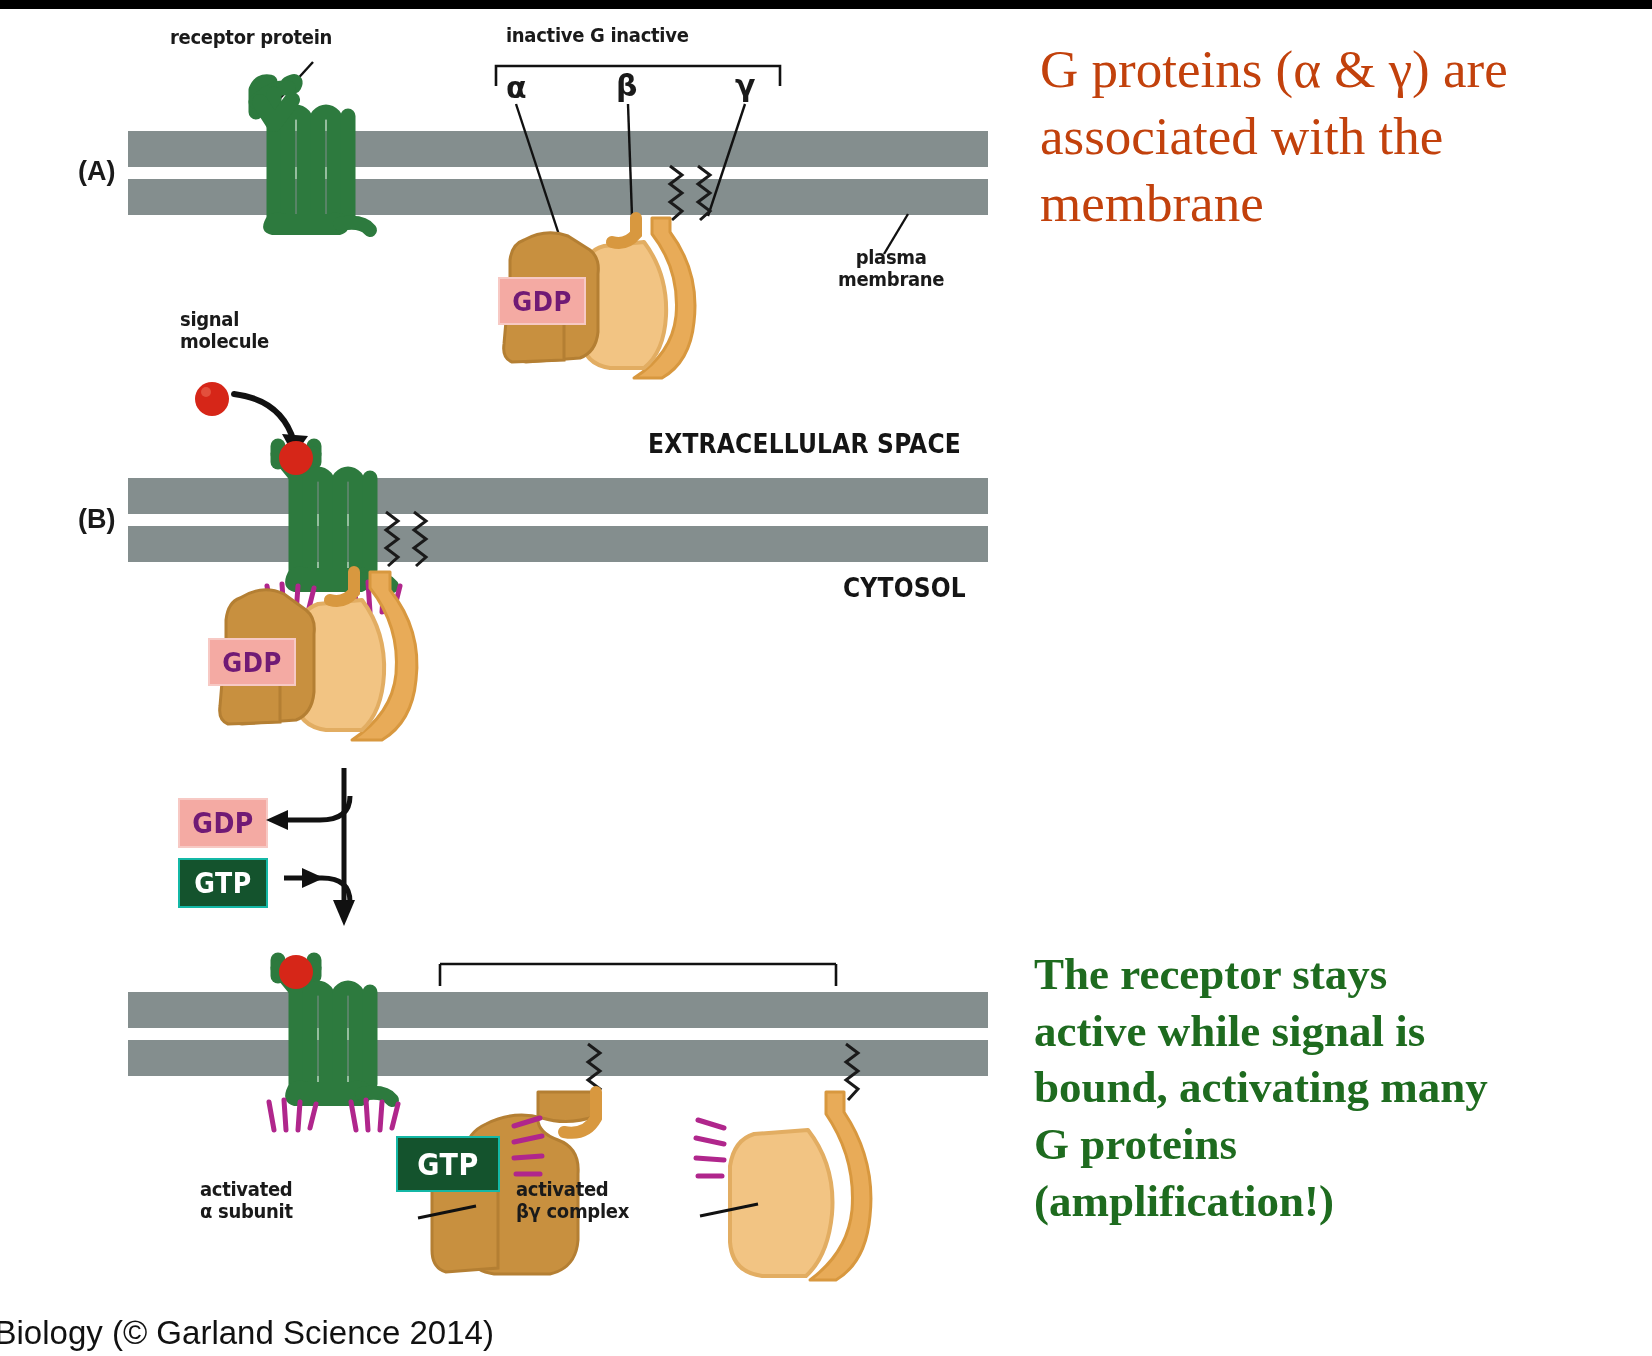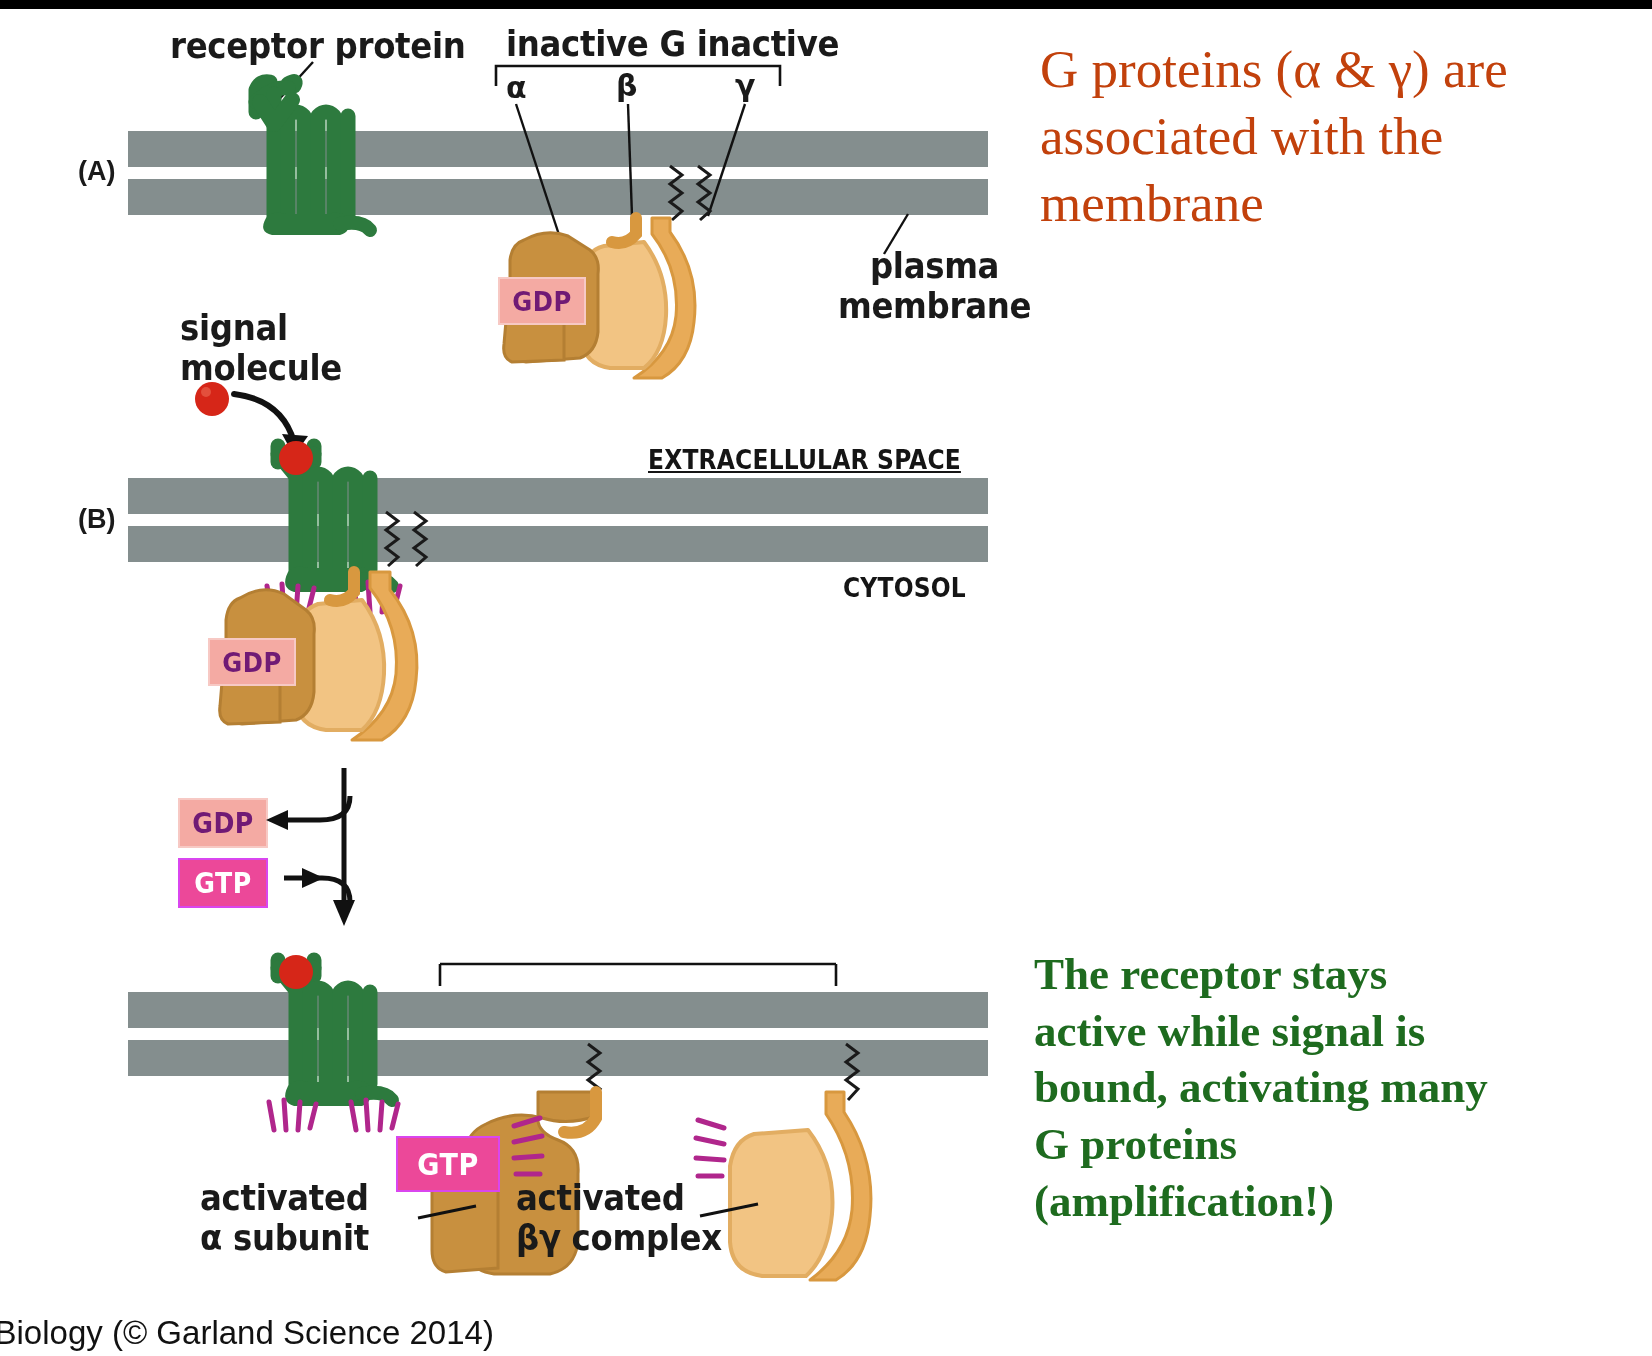--- a/index.html
+++ b/index.html
@@ -19,41 +19,41 @@
 
   
   .fig-label{
     font-family:"DejaVu Sans Condensed","Liberation Sans",sans-serif;
     font-weight:700;
     color:#1a1a1a;
     line-height:1.12;
     letter-spacing:-0.3px;
     white-space:pre-line;
   }
-  .fig-label.sz28{font-size:36px;}
+  .fig-label.sz28{font-size:20px;}
   .panel-tag{font-size:27px;font-weight:700;color:#1a1a1a;font-family:"Liberation Sans",sans-serif;}
   .compartment{
     font-family:"DejaVu Sans Condensed","Liberation Sans",sans-serif;
     font-weight:700;font-size:26px;color:#151515;letter-spacing:0.2px;
   }
   .greek{font-size:30px;font-weight:700;color:#1a1a1a;font-family:"DejaVu Sans",sans-serif;}
 
   
   .mem-band{background:#848e8e;}
   .mem-wrap{position:absolute;}
 
   
   .chip{
     position:absolute;
     display:flex;align-items:center;justify-content:center;
     font-family:"DejaVu Sans Condensed","Liberation Sans",sans-serif;
     font-weight:700;letter-spacing:0.5px;
   }
   .chip.gdp{background:#f4aaa3;color:#701a75;border:2px solid #f7c9c4;}
-  .chip.gtp{background:#ec4899;color:#ffffff;border:2px solid #d946ef;}
+  .chip.gtp{background:#14532d;color:#ffffff;border:2px solid #14b8a6;}
 
   
   .note{
     position:absolute;
     font-family:"Liberation Serif","DejaVu Serif",serif;
     line-height:1.26;
     white-space:pre-line;
   }
   .note.plain{font-size:53px;color:#c2410c;}
   .note.rust{font-size:52px;color:#9c4018;font-weight:700;}
@@ -143,21 +143,21 @@
   <div class="abs fig-label sz28" style="left:838px;top:246px;text-align:center;">plasma
 membrane</div>
 
   <div class="abs panel-tag" style="left:78px;top:504px;">(B)</div>
 
   <div class="mem-wrap" style="left:128px;top:478px;width:860px;height:84px;">
     <div class="mem-band abs" style="left:0;top:0;width:860px;height:36px;"></div>
     <div class="mem-band abs" style="left:0;top:48px;width:860px;height:36px;"></div>
   </div>
 
-  <div class="abs compartment" style="left:648px;top:445px;text-decoration:underline;">EXTRACELLULAR SPACE</div>
+  <div class="abs compartment" style="left:648px;top:429px;">EXTRACELLULAR SPACE</div>
   <div class="abs compartment" style="left:843px;top:573px;">CYTOSOL</div>
 
   <div class="abs fig-label sz28" style="left:180px;top:308px;">signal
 molecule</div>
 
   <svg class="abs" style="left:193px;top:380px;" width="40" height="40">
     <circle cx="19" cy="19" r="17" fill="#d62618"></circle>
     <circle cx="13" cy="12" r="5" fill="#eb6a55" opacity="0.6"></circle>
   </svg>
 

